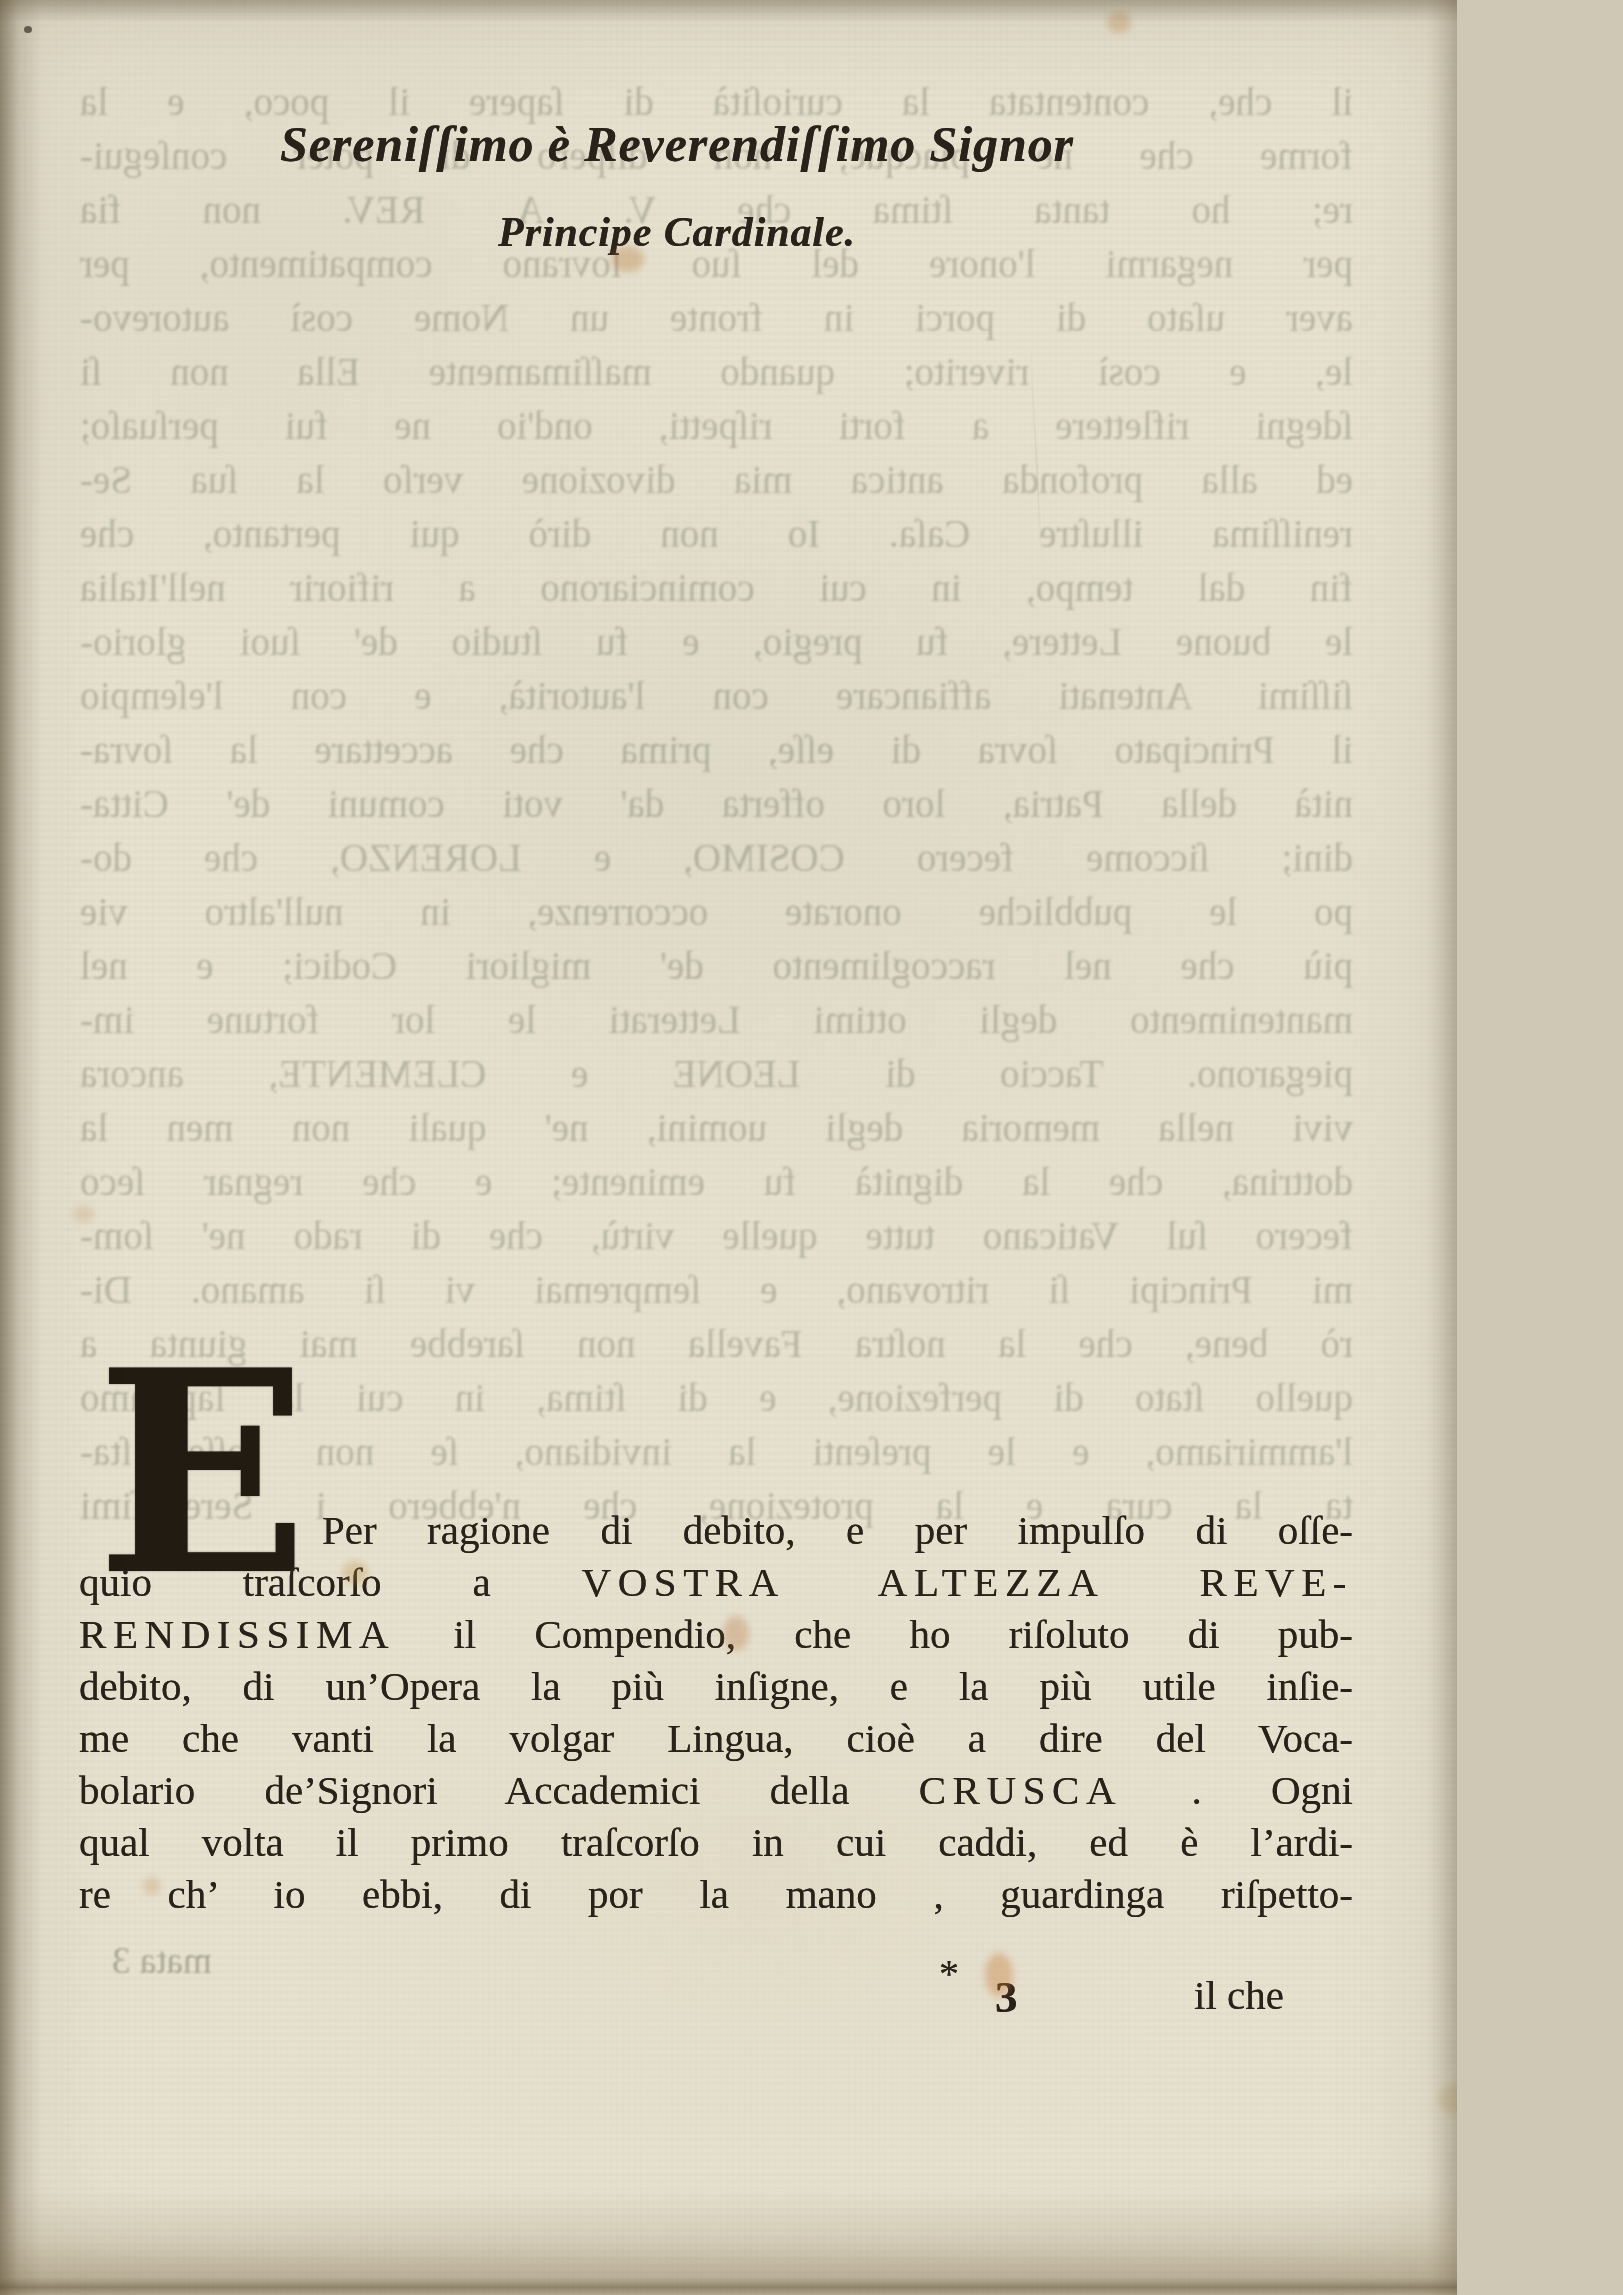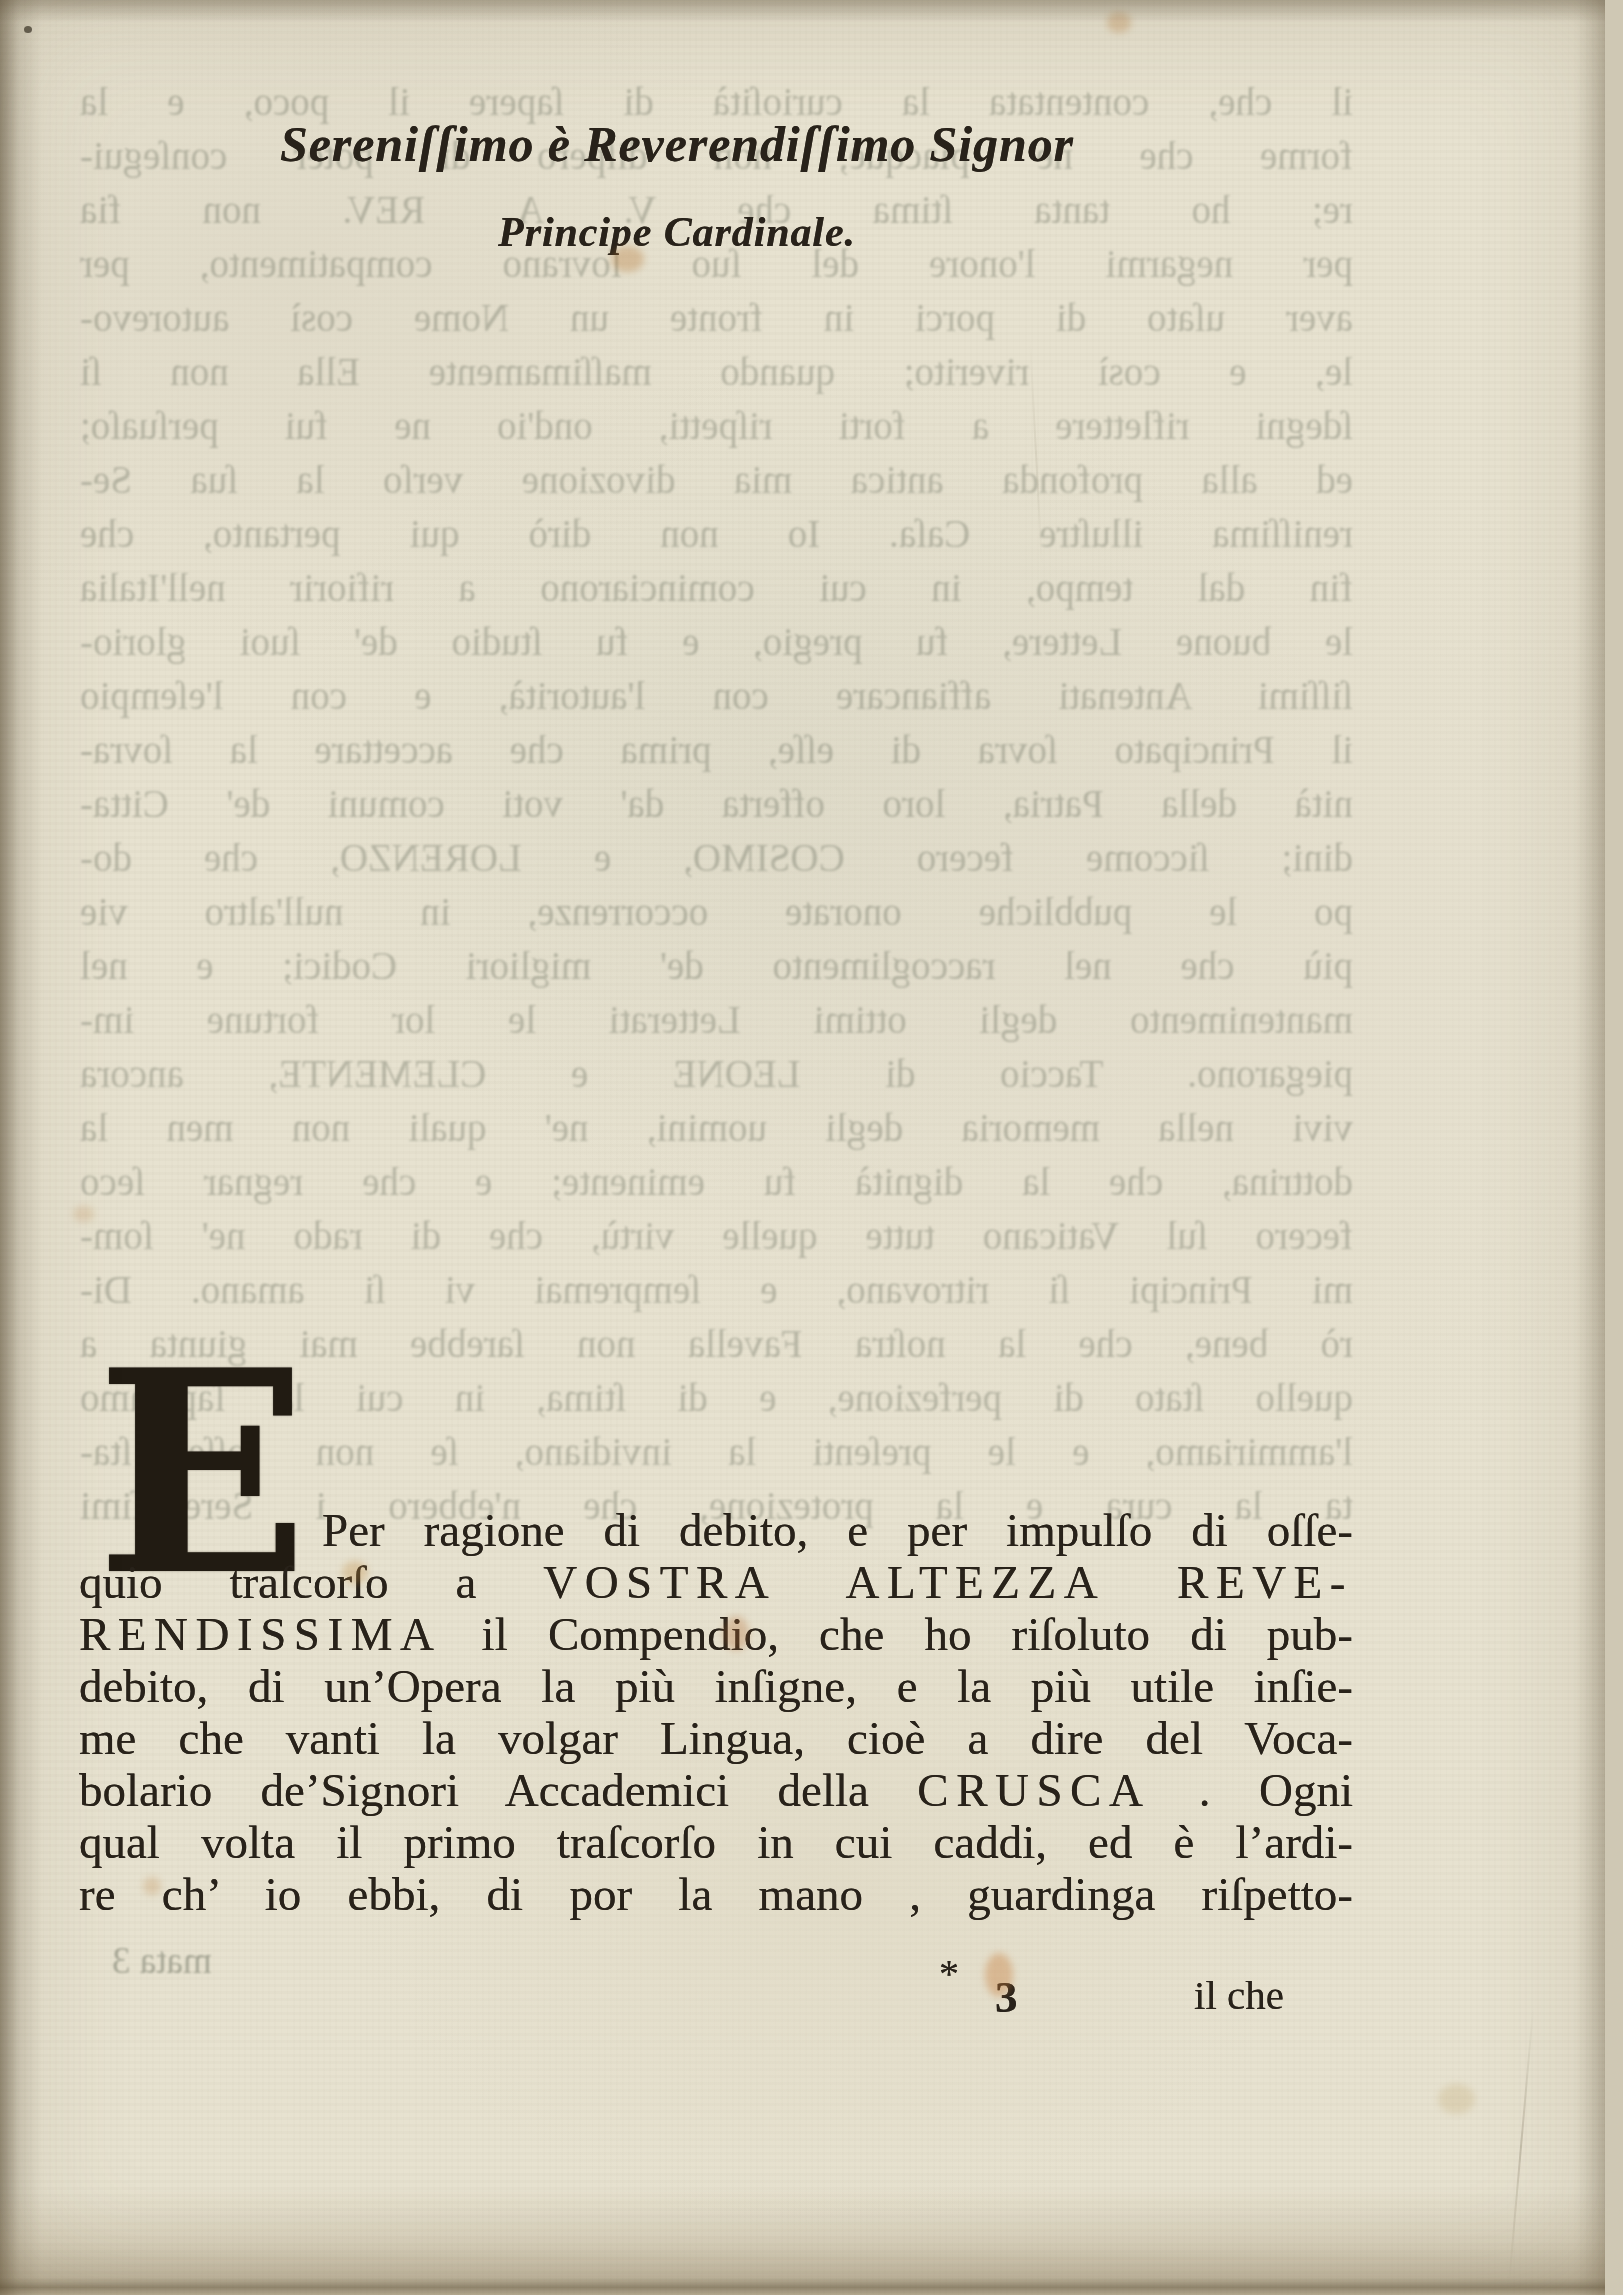--- a/index.html
+++ b/index.html
@@ -1,17 +1,17 @@
 <!DOCTYPE html>
 <html style="font-size:14px"><head>
 <meta charset="utf-8">
 <style>
   html,body{margin:0;padding:0;background:#cfc8b4;}
   .page{
-    position:relative;width:1605px;height:2295px;overflow:hidden;
+    position:relative;width:1457px;height:2295px;overflow:hidden;
     font-family:"Liberation Serif","DejaVu Serif",serif;
     background-color:#e7e2d0;
     background-image:
       radial-gradient(ellipse 786px 611px at 18% 12%, rgba(219,213,195,.6), transparent 62%),
       radial-gradient(ellipse 1047px 829px at 72% 42%, rgba(224,218,201,.5), transparent 66%),
       radial-gradient(ellipse 829px 663px at 50% 34%, rgba(176,180,160,.16), transparent 64%),
       radial-gradient(ellipse 786px 567px at 52% 82%, rgba(221,214,192,.5), transparent 62%),
       repeating-linear-gradient(0deg, rgba(120,110,85,.03) 0 2.6px, transparent 2.6px 7px),
       repeating-linear-gradient(90deg, rgba(120,110,85,.02) 0 1.7px, transparent 1.7px 6.1px);
   }
@@ -36,21 +36,21 @@
   .ink{color:#28221a;text-shadow:0 0 0.6px rgba(40,33,24,.85);}
   .heading{position:absolute;left:79px;width:1196px;text-align:center;font-style:italic;font-weight:700;}
   .heading-1{top:115px;font-size:50px;letter-spacing:0.9px;}
   .heading-2{top:208px;font-size:42px;letter-spacing:0.9px;}
   .dropcap{
     position:absolute;left:96px;top:1334px;
     font-size:279px;line-height:1;font-weight:700;
     font-family:"DejaVu Serif","Liberation Serif",serif;
     color:#211b12;text-shadow:0 0 1.7px rgba(33,27,18,.55);
   }
-  .body-block{position:absolute;left:79px;top:1504px;width:1274px;font-size:47px;}
+  .body-block{position:absolute;left:79px;top:1504px;width:1274px;font-size:41px;}
   .body-line{height:52px;line-height:52px;text-align:justify;text-align-last:justify;}
   .body-line.first{padding-left:243px;}
   .caps{letter-spacing:.16em;margin-top:27px;}
   .sig-star{position:absolute;left:939px;top:1950px;font-size:40px;}
   .sig-num{position:absolute;left:995px;top:1971px;font-size:45px;font-weight:700;}
   .catchword{position:absolute;left:1194px;top:1971px;font-size:41px;}
   
   .stain{position:absolute;border-radius:50%;filter:blur(3.5px);pointer-events:none;}
   .speck{position:absolute;border-radius:50%;pointer-events:none;}
   .crease{position:absolute;pointer-events:none;background:linear-gradient(180deg,transparent,rgba(120,110,85,.30),transparent);}

